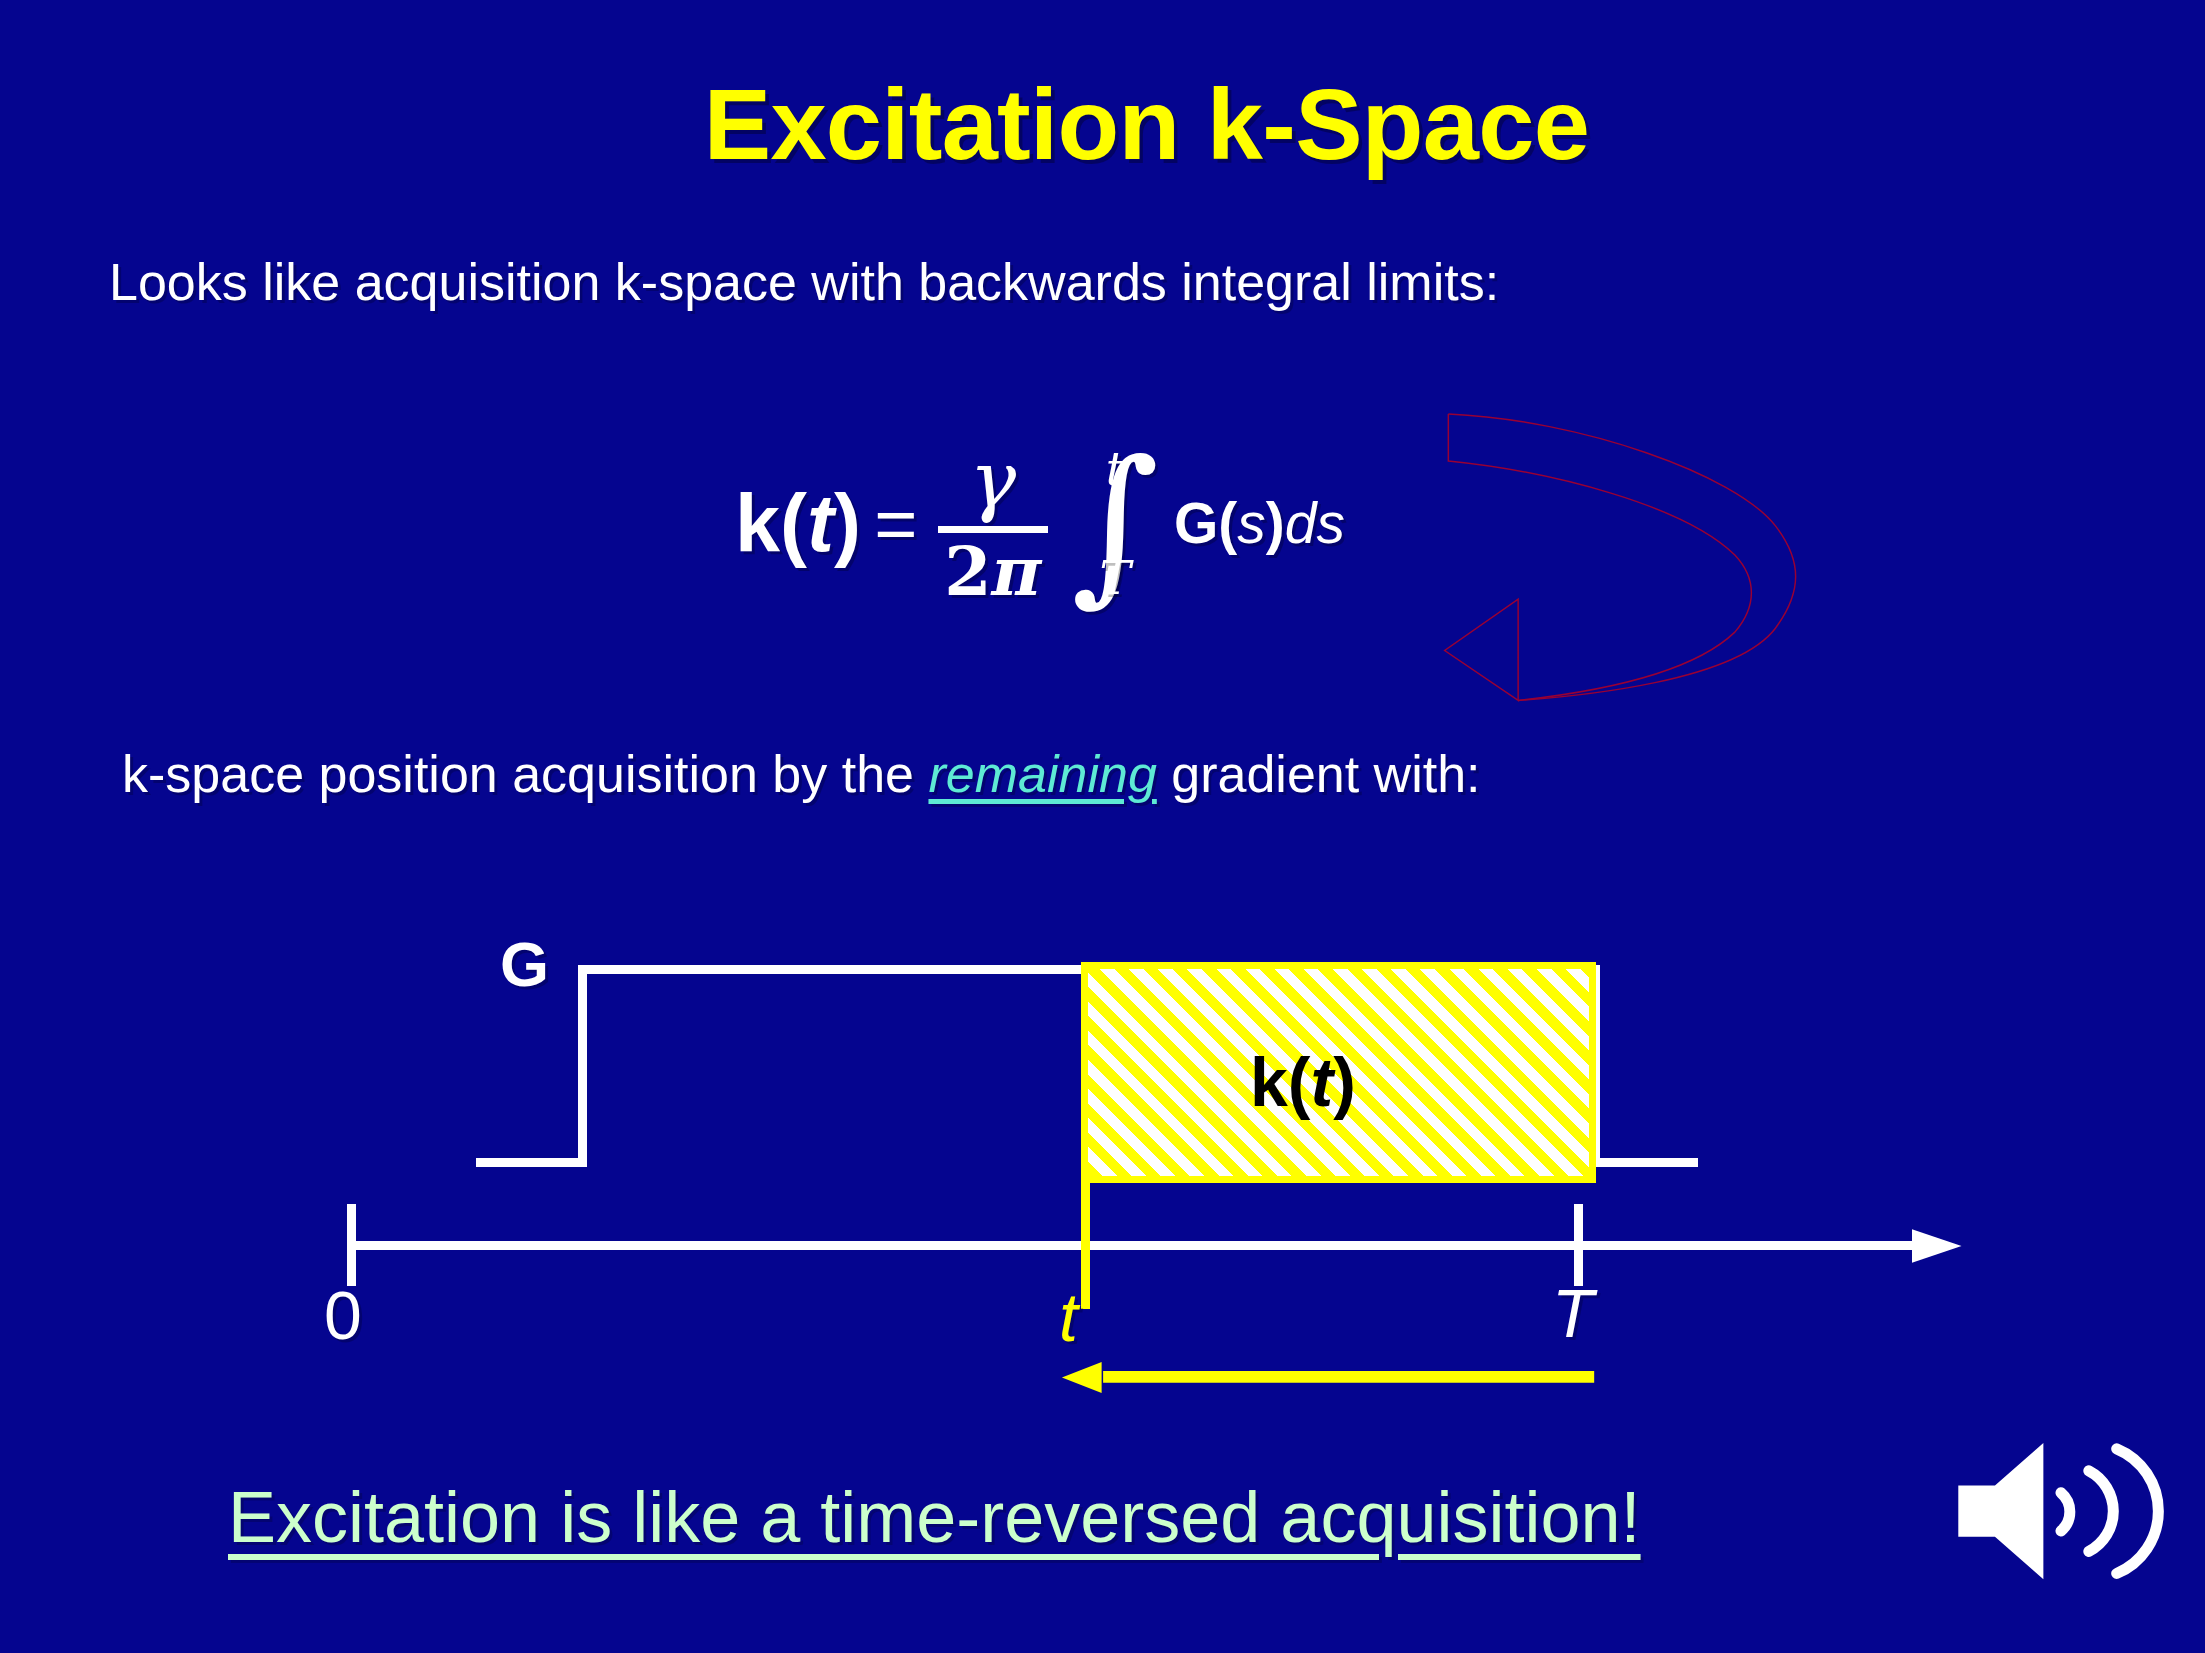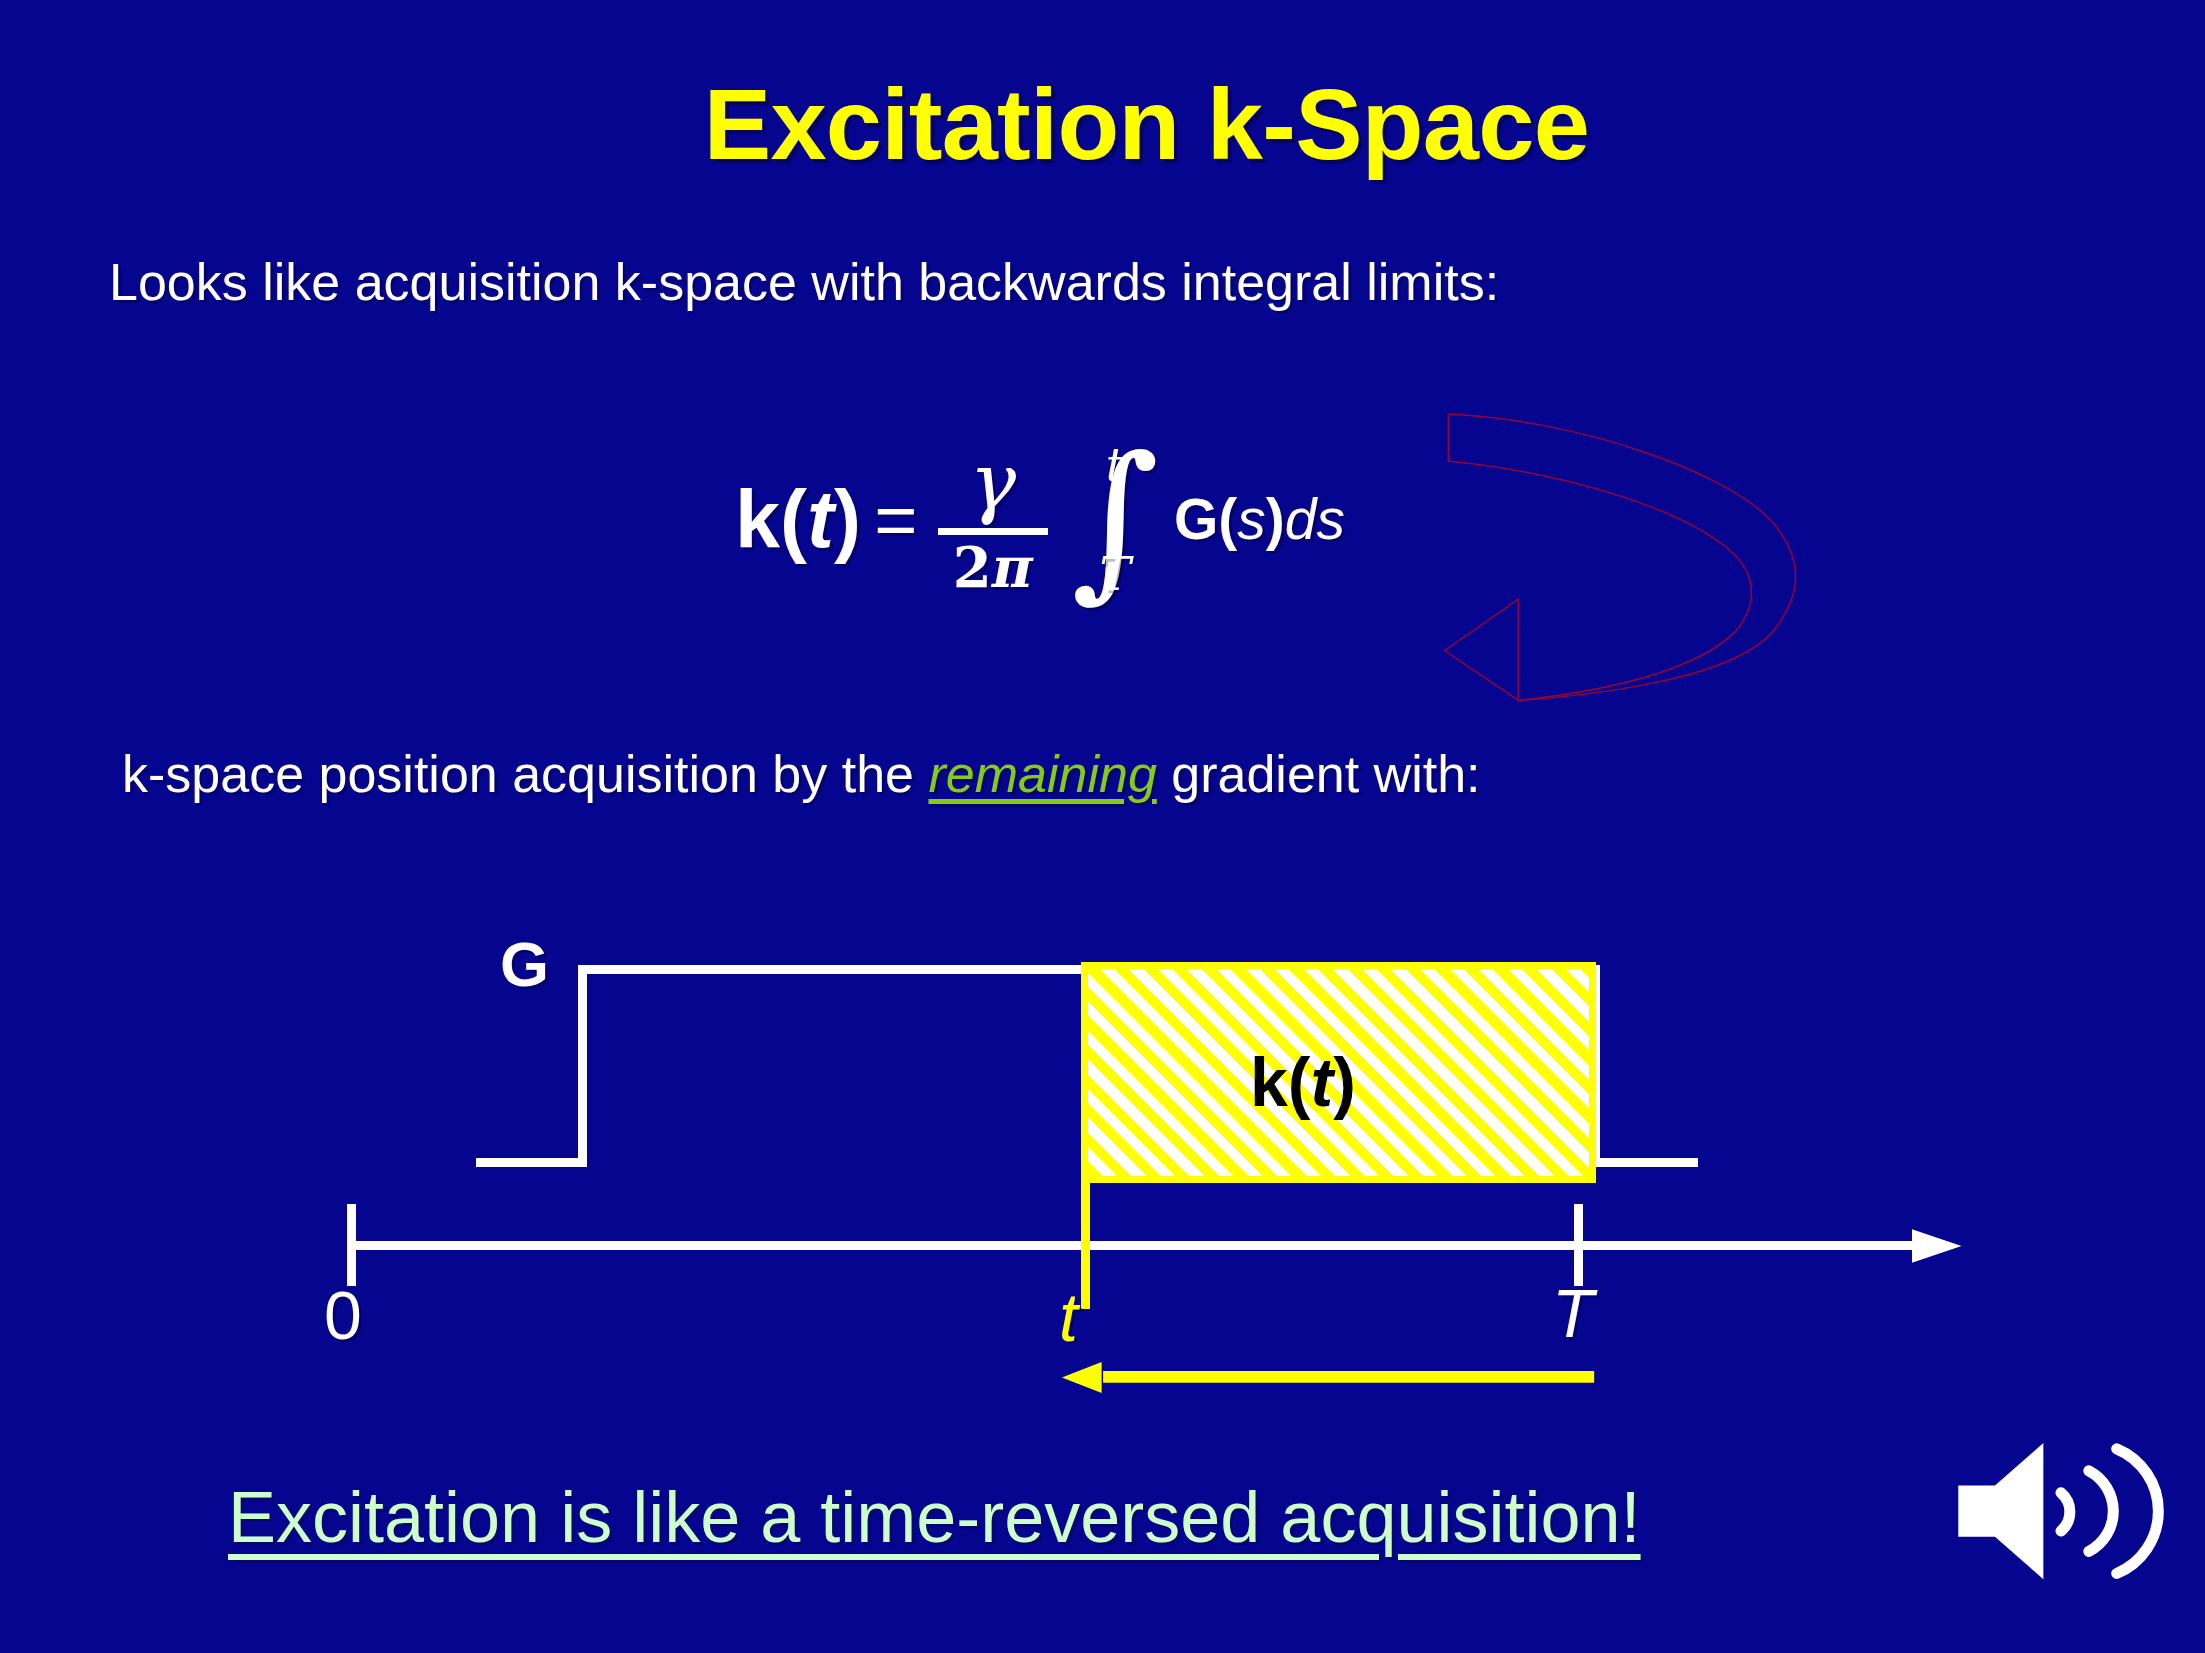--- a/index.html
+++ b/index.html
@@ -41,21 +41,21 @@
     color: #ffffff;
     font-size: 52px;
     line-height: 1.1;
     white-space: nowrap;
     text-shadow: 2.9px 2.9px 0 rgba(0,0,0,0.22);
   }
   #line-intro { left: 109px; top: 254px; }
   #line-kspace-pos { left: 122px; top: 746px; }
 
   .em-remaining {
-    color: #84cc16;
+    color: #5eead4;
     font-style: italic;
     text-decoration: underline;
     text-decoration-thickness: 5.1px;
     text-underline-offset: 7.4px;
   }
 
   
   #equation {
     position: absolute;
     left: 735px;
@@ -90,21 +90,21 @@
     padding-bottom: 4.4px;
     font-family: "DejaVu Serif", serif;
   }
   .eq-frac .bar {
     width: 110px;
     height: 6.6px;
     background: #ffffff;
     margin: 2.9px 0 4.4px 0;
   }
   .eq-frac .den {
-    font-size: 56px;
+    font-size: 68px;
     font-weight: bold;
     font-family: "DejaVu Serif", serif;
   }
   .eq-frac .den .pi { font-style: italic; font-weight: bold; }
   .eq-int {
     display: inline-flex;
     flex-direction: column;
     align-items: center;
     padding: 0 8.8px 0 19px;
     position: relative;

